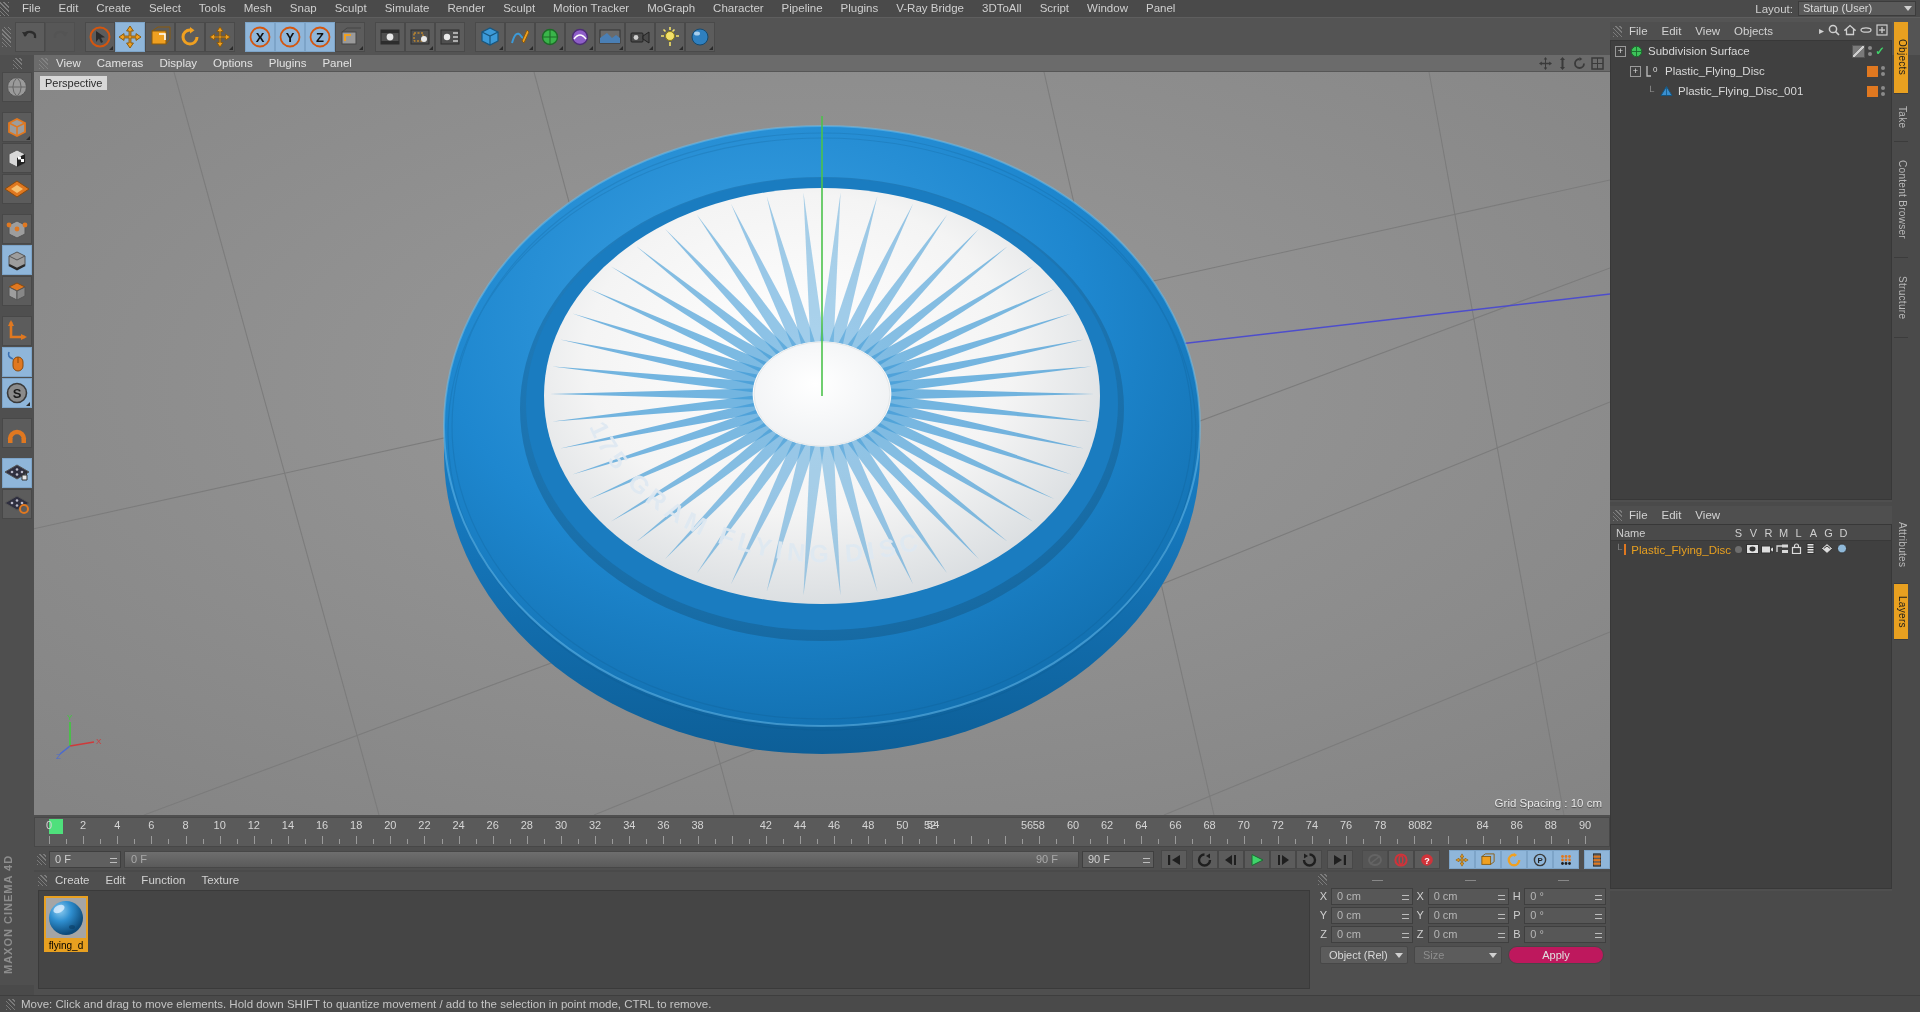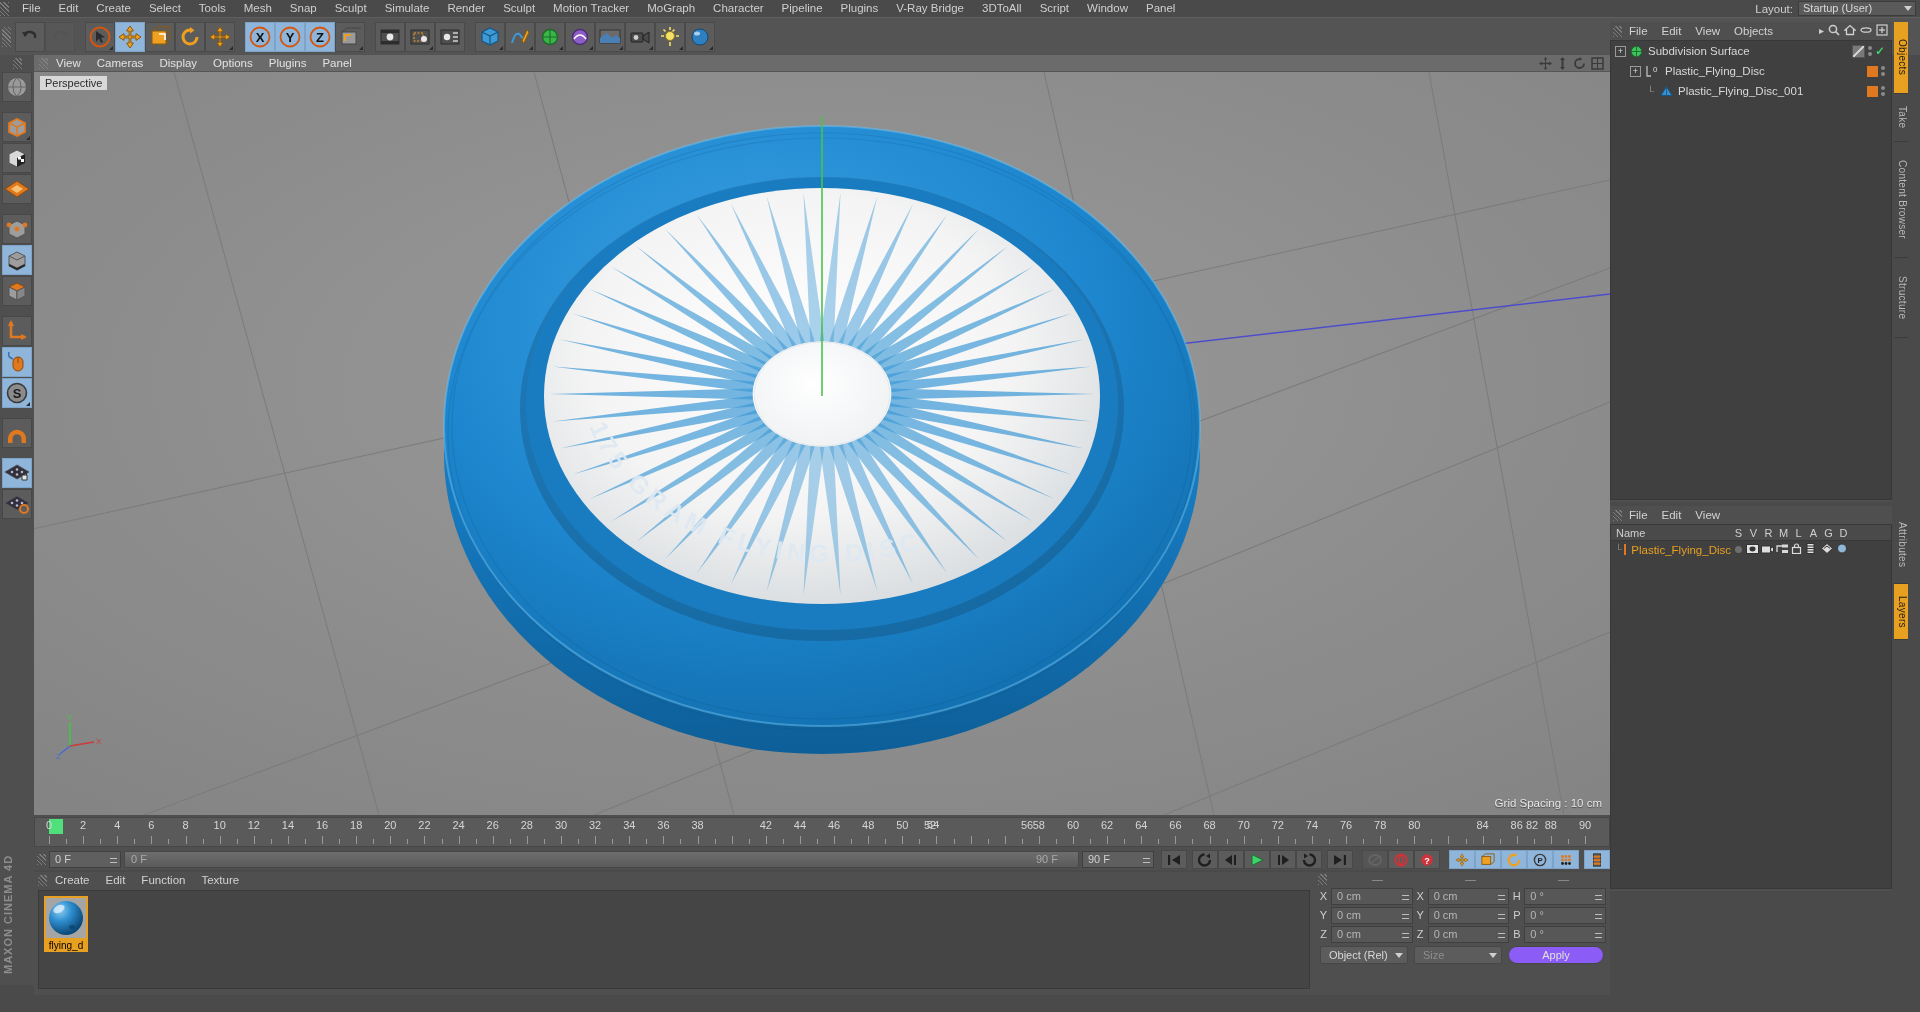--- a/index.html
+++ b/index.html
@@ -207,21 +207,21 @@
     background:linear-gradient(to bottom,transparent 0 3px,#bdbdbd 3px 4px,transparent 4px 7px,#bdbdbd 7px 8px,transparent 8px);}
   #coordbtns { display:flex; align-items:center; gap:6px; margin:3px 6px 0 6px; }
   .cdd {
     height:18px; background:#5c5c5c; border:1px solid #474747; font-size:11px;
     color:#d8d8d8; line-height:16px; padding:0 16px 0 8px; position:relative; border-radius:2px;
   }
   .cdd .arr { position:absolute; right:4px; top:6px; border-left:4px solid transparent;
     border-right:4px solid transparent; border-top:5px solid #d0d0d0; }
   .cdd.dim { color:#8e8e8e; }
   #applybtn {
-    flex:1; height:18px; background:#8b5cf6; border:1px solid #474747; border-radius:9px;
+    flex:1; height:18px; background:#be185d; border:1px solid #474747; border-radius:9px;
     font-size:11px; color:#e0e0e0; text-align:center; line-height:16px;
   }
 
   
   #status {
     position:absolute; left:0; bottom:0; width:1920px; height:17px;
     background:#4a4a4a; display:flex; align-items:center; padding-left:6px;
     border-top:1px solid #3e3e3e;
   }
   #status .txt { font-size:11.5px; color:#c4c4c4; margin-left:6px;}
@@ -854,21 +854,21 @@
           <div class="tick" style="left: 1311.07px; height: 8px;"></div>
           <div class="num" style="left: 1311.07px;">76</div>
           <div class="tick" style="left: 1328.13px; height: 5px;"></div>
           <div class="tick" style="left: 1345.2px; height: 8px;"></div>
           <div class="num" style="left: 1345.2px;">78</div>
           <div class="tick" style="left: 1362.27px; height: 5px;"></div>
           <div class="tick" style="left: 1379.33px; height: 8px;"></div>
           <div class="num" style="left: 1379.33px;">80</div>
           <div class="tick" style="left: 1396.4px; height: 5px;"></div>
           <div class="tick" style="left: 1413.47px; height: 8px;"></div>
-          <div class="num" style="left: 1497px;">82</div>
+          <div class="num" style="left: 1391px;">82</div>
           <div class="tick" style="left: 1430.53px; height: 5px;"></div>
           <div class="tick" style="left: 1447.6px; height: 8px;"></div>
           <div class="num" style="left: 1447.6px;">84</div>
           <div class="tick" style="left: 1464.67px; height: 5px;"></div>
           <div class="tick" style="left: 1481.73px; height: 8px;"></div>
           <div class="num" style="left: 1481.73px;">86</div>
           <div class="tick" style="left: 1498.8px; height: 5px;"></div>
           <div class="tick" style="left: 1515.87px; height: 8px;"></div>
           <div class="num" style="left: 1515.87px;">88</div>
           <div class="tick" style="left: 1532.93px; height: 5px;"></div>
@@ -1261,14 +1261,18 @@
       <div class="vtab" style="height:48px">Take</div>
       <div class="vtab" style="height:116px">Content Browser</div>
       <div class="vtab" style="height:80px">Structure</div>
     </div>
     <div class="tabs" style="left:284px;top:484px;position:absolute">
       <div class="vtab" style="height:78px">Attributes</div>
       <div class="vtab act" style="height:56px">Layers</div>
     </div>
   </div>
 
+  <div id="status">
+    <div class="gripw"></div>
+    <div class="txt">Move: Click and drag to move elements. Hold down SHIFT to quantize movement / add to the selection in point mode, CTRL to remove.</div>
+  </div>
 
 </div>
 
 </body></html>

